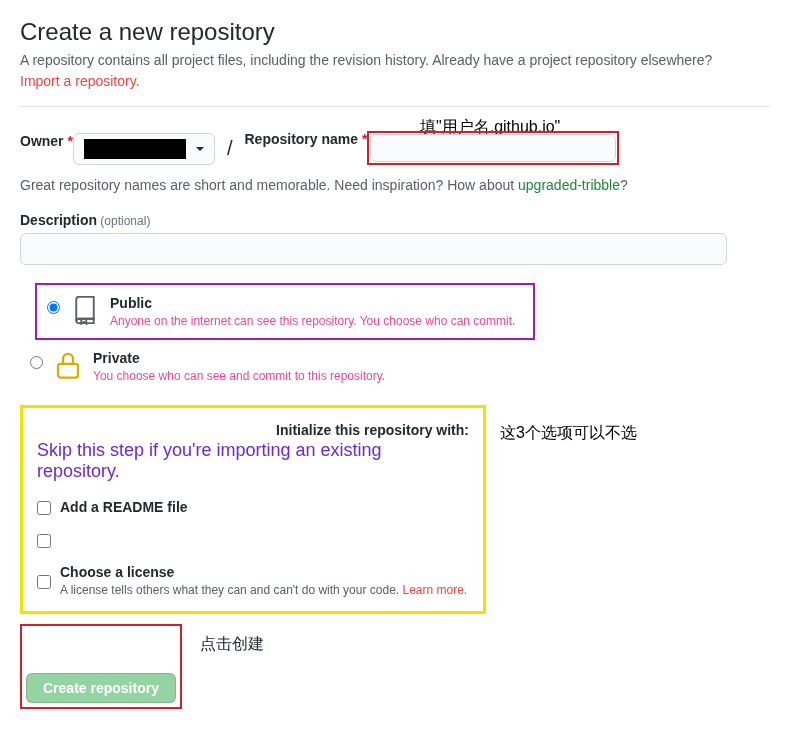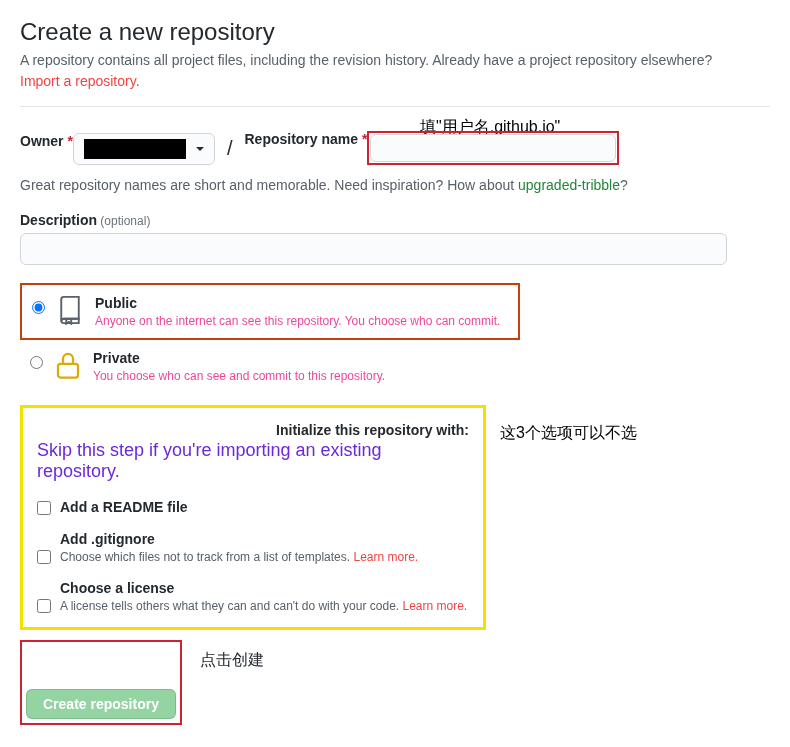--- a/index.html
+++ b/index.html
@@ -111,25 +111,25 @@
     .vis-option {
       display: flex;
       align-items: flex-start;
       gap: 10px;
       padding: 10px;
     }
     .vis-option input[type=radio] { margin-top: 6px; }
     .vis-icon { width: 30px; height: 30px; flex-shrink: 0; }
     .vis-text strong { font-size: 14px; font-weight: 600; display: block; }
     .vis-text .sub { font-size: 12px; color: #ec4899; margin-top: 3px; }
-    .red-box { border: 2px solid #c2410c; }
+    .red-box { border: 2px solid #a21caf; margin-left: 15px; }
     .yellow-box { border: 3px solid #f2e200; padding: 14px; margin-top: 12px; width: 466px; }
     .init-title { font-size: 14px; font-weight: 600; margin-bottom: 2px; text-align: right; }
     .init-sub { font-size: 18px; color: #6d28d9; margin-bottom: 16px; }
-    .check-row { display: flex; align-items: flex-end; gap: 9px; margin-bottom: 16px; }
+    .check-row { display: flex; align-items: center; gap: 9px; margin-bottom: 16px; }
     .check-row:last-child { margin-bottom: 0; }
     .check-row input[type=checkbox] { margin-top: 3px; width:14px; height:14px; }
     .check-row .ct strong { font-size: 14px; font-weight: 600; display: block; }
     .check-row .ct .sub { font-size: 12px; color: #586069; margin-top: 3px; }
     .init-wrap { position: relative; margin-top: 6px; }
     .create-wrap {
       margin-top: 10px;
       border: 2px solid #cb2431;
       display: inline-block;
       padding: 4px;
@@ -234,26 +234,20 @@
 
     <div class="check-row">
       <input type="checkbox" style="">
       <div class="ct">
         <strong>Add a README file</strong>
       </div>
     </div>
 
     <div class="check-row">
       <input type="checkbox" style="">
-      <div class="ct">
-        <strong>Add .gitignore</strong>
-        <div class="sub">
-          <span>Choose which files not to track from a list of templates. </span><a href="#" class="link">Learn more.</a>
-        </div>
-      </div>
     </div>
 
     <div class="check-row">
       <input type="checkbox" style="">
       <div class="ct">
         <strong>Choose a license</strong>
         <div class="sub">
           <span>A license tells others what they can and can't do with your code. </span><a href="#" class="link">Learn more.</a>
         </div>
       </div>

